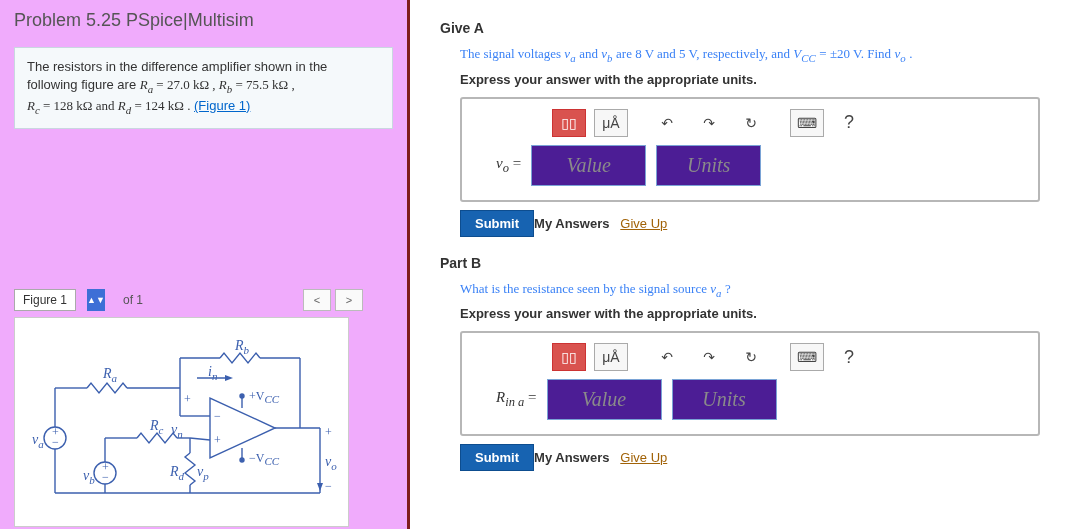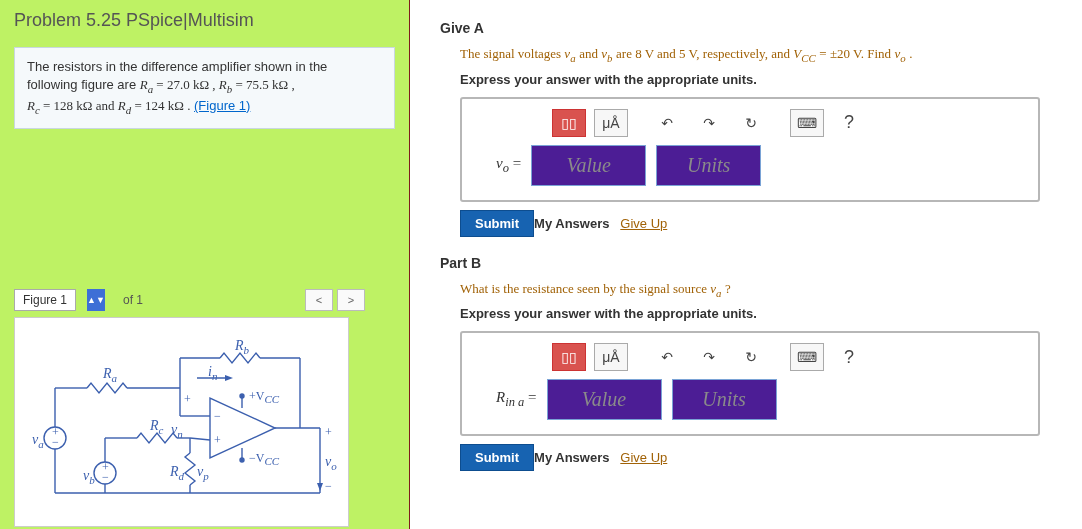--- a/index.html
+++ b/index.html
@@ -9,22 +9,22 @@
     color: #333;
     background: #fff;
     width: 1082px;
     height: 529px;
     overflow: hidden;
   }
   .layout { display: flex; height: 100%; }
   .left {
     width: 410px;
     padding: 10px 14px;
-    border-right: 1px solid #7f1d1d;
-    background: #bef264;
+    border-right: 3px solid #7f1d1d;
+    background: #f0abfc;
   }
   .right {
     flex: 1;
     padding: 20px 30px 10px 30px;
     overflow: hidden;
   }
   .title { font-size: 18px; color: #555; margin-bottom: 16px; }
   .probbox {
     border: 1px solid #c9d7e0;
     background: #f5f9fb;
@@ -83,21 +83,21 @@
   .figure {
     margin-top: 6px;
     width: 335px;
     height: 210px;
     border: 1px solid #ccc;
     background: #fff;
     position: relative;
     padding: 10px;
   }
   .part-label { font-weight: bold; font-size: 14px; color: #333; margin-bottom: 10px; }
-  .prompt { font-size: 13px; color: #a16207; margin-bottom: 8px; margin-left: 20px; }
+  .prompt { font-size: 13px; color: #3b82f6; margin-bottom: 8px; margin-left: 20px; }
   .hint { font-size: 13px; font-weight: bold; color: #333; margin-bottom: 10px; margin-left: 20px; }
   .panel {
     border: 2px solid #b7b7b7;
     border-radius: 3px;
     background: #fff;
     margin-left: 20px;
     margin-bottom: 8px;
     width: 580px;
   }
   .toolbar {

